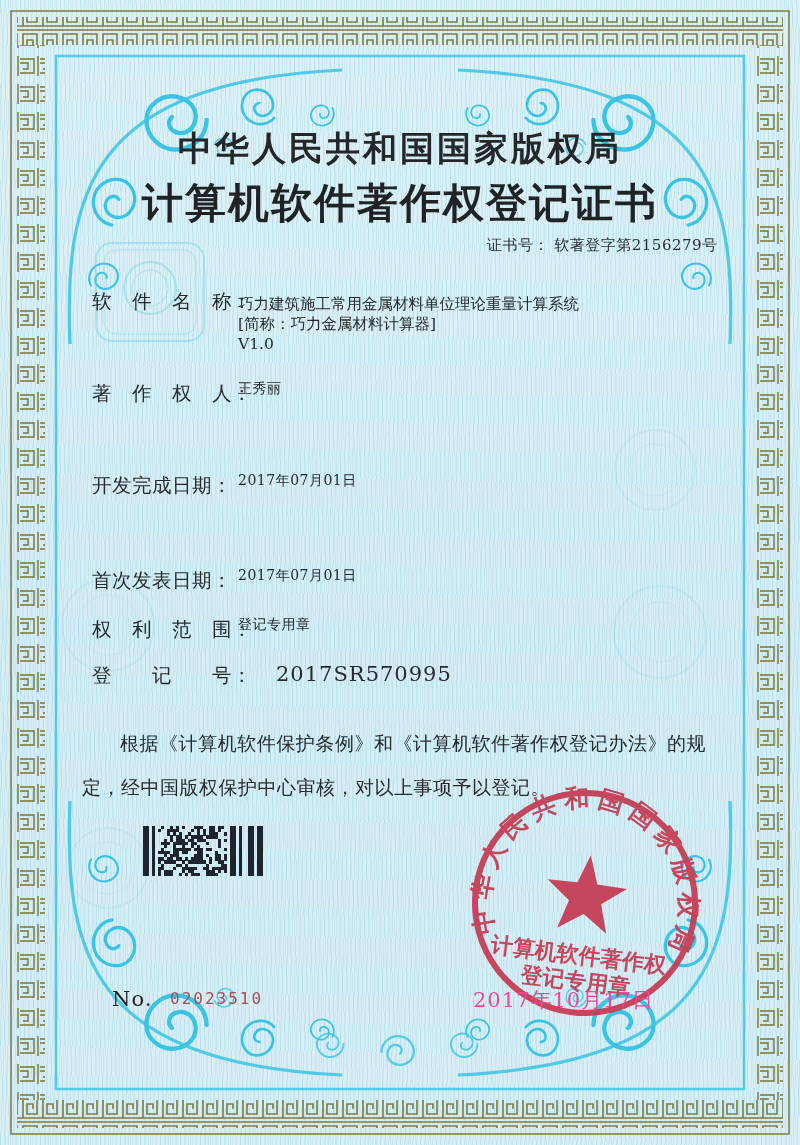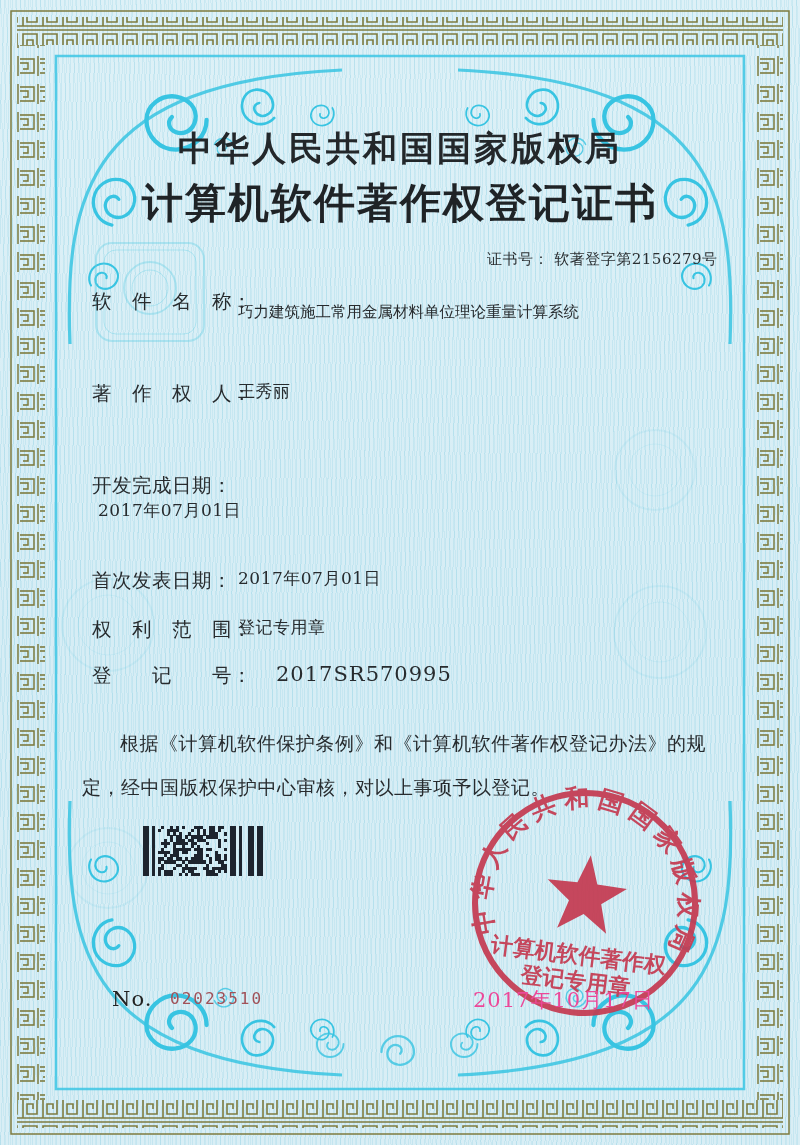--- a/index.html
+++ b/index.html
@@ -20,33 +20,33 @@
     position:absolute; left:0; top:126px; width:800px;
     text-align:center; font-size:34px; font-weight:bold; letter-spacing:3px;
     color:#23272a;
   }
   .cert-title{
     position:absolute; left:0; top:176px; width:800px;
     text-align:center; font-size:41px; font-weight:bold; letter-spacing:2px;
     color:#1f2326;
   }
   .cert-no-line{
-    position:absolute; left:487px; top:250px;
+    position:absolute; left:487px; top:236px;
     font-size:15px; letter-spacing:.5px; color:#2a2e31;
   }
   .field-row{ position:absolute; left:92px; display:flex; align-items:flex-start; }
   .field-label{
     display:inline-block; width:140px; font-size:19.5px; color:#272b2e;
     letter-spacing:.5px; white-space:pre;
   }
-  .field-value{ font-size:17px; margin-left:6px; color:#272b2e; letter-spacing:.5px; }
-  .swname .field-value{ font-size:15.5px; line-height:20px; margin-top:14px; letter-spacing:0; }
+  .field-value{ font-size:14px; margin-left:6px; color:#272b2e; letter-spacing:.5px; }
+  .swname .field-value{ font-size:15.5px; line-height:20px; margin-top:6px; letter-spacing:0; }
   .regno  .field-value{ font-size:21px; letter-spacing:1px;margin-left:44px; }
 
-  .r1{ top:288px; } .r2{ top:380px; } .r3{ top:472px;flex-direction:column; } .r4{ top:519px;margin-top:48px; }
+  .r1{ top:288px; } .r2{ top:380px; } .r3{ top:472px; } .r4{ top:519px;margin-top:48px; }
   .r5{ top:567px; } .r6{ top:616px; } .r7{ top:662px; }
 
   .body-para{
     position:absolute; left:82px; top:722px; width:624px;
     font-size:19px; line-height:43.5px; text-indent:2em;
     text-align:justify; color:#272b2e; letter-spacing:.5px;
   }
 
   .barcode{ position:absolute; left:143px; top:826px; width:123px; height:50px; }
 
@@ -137,20 +137,22 @@
 
   <div class="cert-no-line">
     <span>证书号：</span>
     <span>软著登字第2156279号</span>
   </div>
 
   <div class="field-row r1 swname">
     <span class="field-label">软　件　名　称：</span>
     <span class="field-value">
       <span style="display:block">巧力建筑施工常用金属材料单位理论重量计算系统</span>
+      <span style="display:block">[简称：巧力金属材料计算器]</span>
+      <span style="display:block">V1.0</span>
     </span>
   </div>
 
   <div class="field-row r2">
     <span class="field-label">著　作　权　人：</span>
     <span class="field-value">王秀丽</span>
   </div>
 
   <div class="field-row r3">
     <span class="field-label">开发完成日期：</span>

